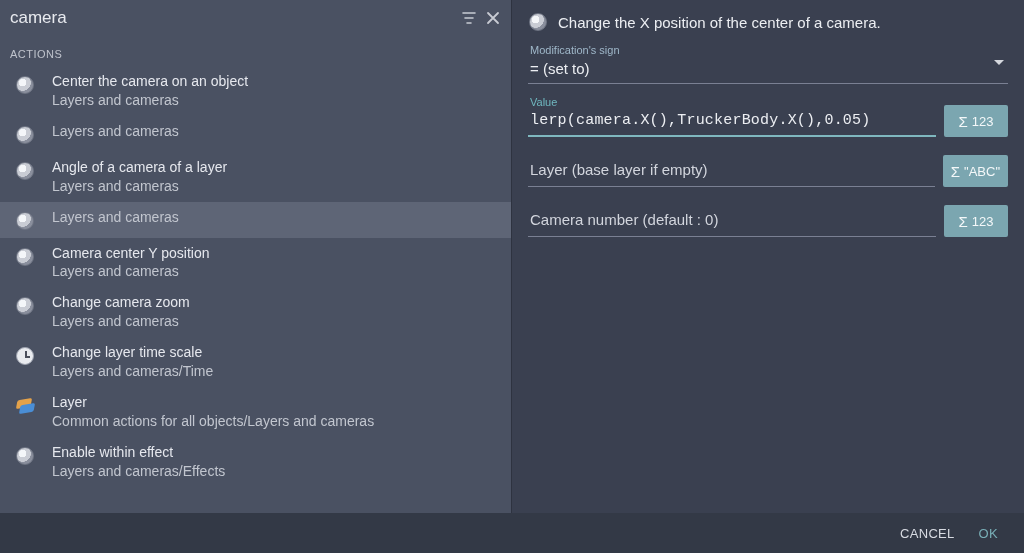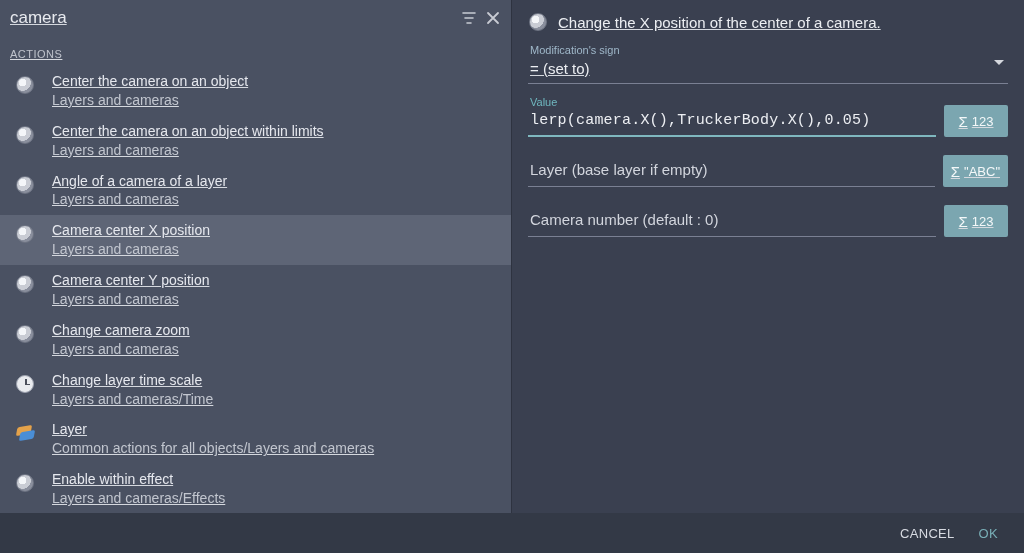--- a/index.html
+++ b/index.html
@@ -1,19 +1,19 @@
 <!DOCTYPE html>
 <html><head>
 <meta charset="utf-8">
 <style>
   * { box-sizing: border-box; margin: 0; padding: 0; }
   html, body { width: 1024px; height: 553px; overflow: hidden; font-family: -apple-system, BlinkMacSystemFont, "Segoe UI", Arial, sans-serif; font-size: 14px; }
   body { background: #3a4050; color: #d5d8de; display: flex; flex-direction: column; }
 
-  .top { flex: 1; display: flex; min-height: 0; text-decoration: underline; }
+  .top { flex: 1; display: flex; min-height: 0; }
   .left { width: 512px; background: #4a5162; display: flex; flex-direction: column; border-right: 1px solid #2e3340; position: relative; }
   .right { flex: 1; background: #3a4050; display: flex; flex-direction: column; padding: 8px 16px 0 16px; }
 
   
   .search-row { display: flex; align-items: center; padding: 4px 6px 6px 8px; }
   .search-input { flex: 1; background: transparent; border: none; color: #e8eaef; font-size: 17px; padding: 4px 2px; outline: none; }
   .icon-btn { width: 24px; height: 24px; display: flex; align-items: center; justify-content: center; color: #c8cbd3; cursor: pointer; }
   .section-label { font-size: 11px; letter-spacing: 0.5px; color: #bfc3cc; padding: 10px 10px 6px 10px; }
   .list { flex: 1; overflow-y: auto; }
   .list::-webkit-scrollbar { width: 8px; }
@@ -97,21 +97,20 @@
             <div class="item-sub">Layers and cameras</div>
           </div>
         </div>
         <div class="item">
           <div class="item-icon">
             <div class="cam-icon">
               <div class="c1"></div>
             </div>
           </div>
           <div class="item-text">
-            <div class="item-title">Center the camera on an object within limits</div>
             <div class="item-sub">Layers and cameras</div>
           </div>
         </div>
         <div class="item">
           <div class="item-icon">
             <div class="cam-icon">
               <div class="c1"></div>
             </div>
           </div>
           <div class="item-text">
@@ -119,21 +118,20 @@
             <div class="item-sub">Layers and cameras</div>
           </div>
         </div>
         <div class="item selected">
           <div class="item-icon">
             <div class="cam-icon">
               <div class="c1"></div>
             </div>
           </div>
           <div class="item-text">
-            <div class="item-title">Camera center X position</div>
             <div class="item-sub">Layers and cameras</div>
           </div>
         </div>
         <div class="item">
           <div class="item-icon">
             <div class="cam-icon">
               <div class="c1"></div>
             </div>
           </div>
           <div class="item-text">

